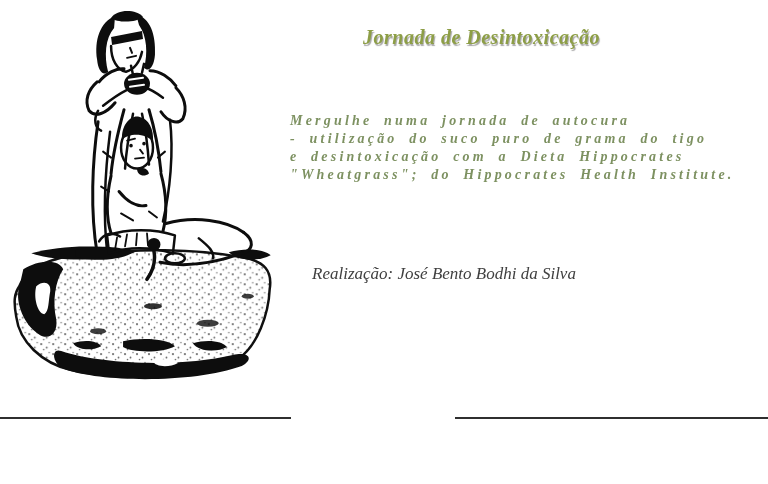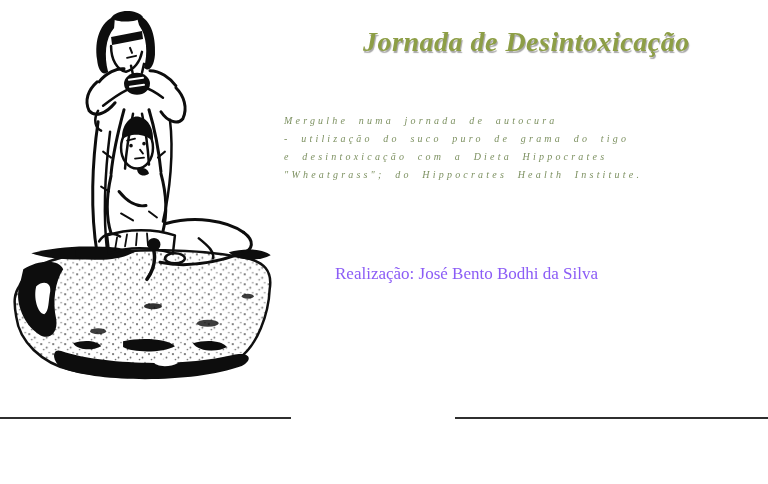--- a/index.html
+++ b/index.html
@@ -8,36 +8,36 @@
     width:768px;height:484px;
     background:#ffffff;
     overflow:hidden;
     font-family:"Liberation Serif","DejaVu Serif",serif;
   }
   .art{
     position:absolute;left:2px;top:2px;width:282px;height:394px;
   }
   .title{
     position:absolute;left:363px;top:26px;margin:0;
-    font-size:28px;font-weight:bold;font-style:italic;
+    font-size:20px;font-weight:bold;font-style:italic;
     color:#8d9e46;
     text-shadow:1px 2px 1px #a8a8a8;
     white-space:nowrap;letter-spacing:.5px;text-align:right;
   }
   .intro{
-    position:absolute;left:284px;top:112px;
-    font-size:10px;font-style:italic;font-weight:normal;
+    position:absolute;left:290px;top:112px;
+    font-size:14px;font-style:italic;font-weight:bold;
     color:#7d9161;
     letter-spacing:3.2px;word-spacing:5px;
     line-height:18px;white-space:nowrap;
   }
   .credit{
     position:absolute;left:312px;
-    font-size:17px;
-    color:#8b5cf6;white-space:nowrap;margin-left:23px;
+    font-size:17px;font-style:italic;
+    color:#404040;white-space:nowrap;
   }
   .credit-1{top:264px;}
   .credit-2{top:309px;}
   .footer-link{
     position:absolute;left:312px;top:406px;
     font-size:17px;font-style:italic;
     color:#58595b;text-decoration:none;white-space:nowrap;
     cursor:pointer;
   }
   .rule{

